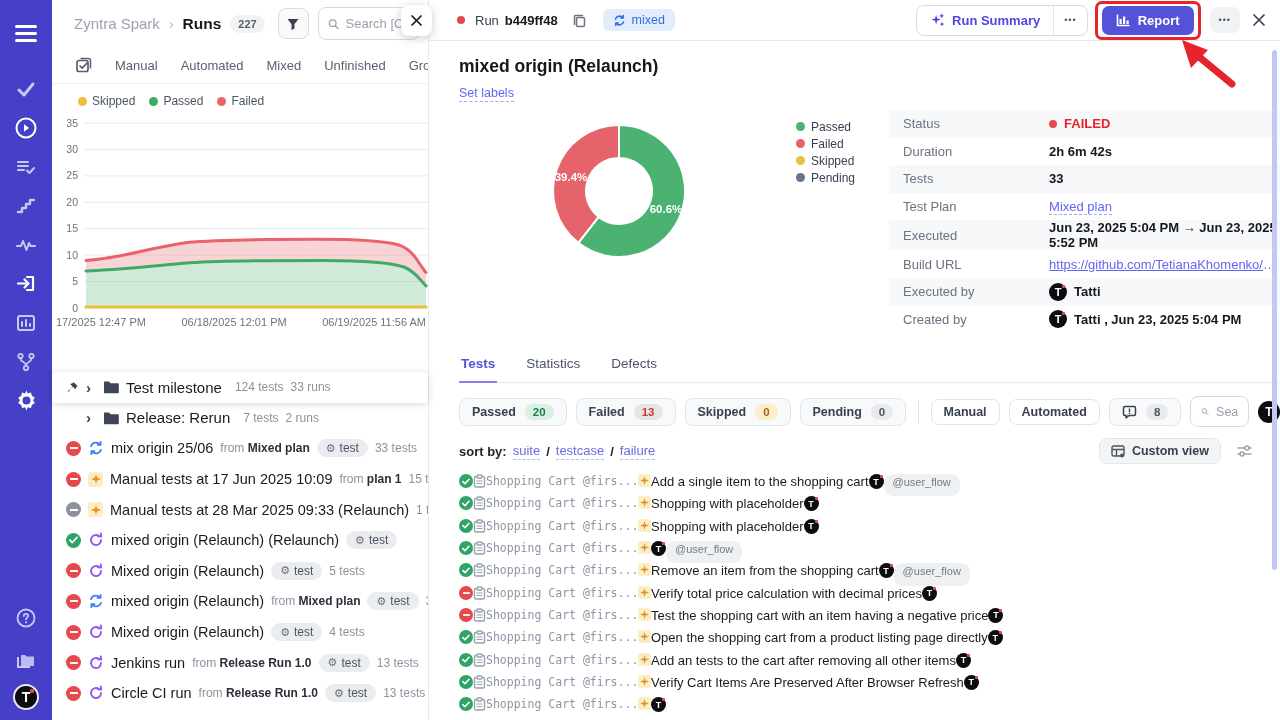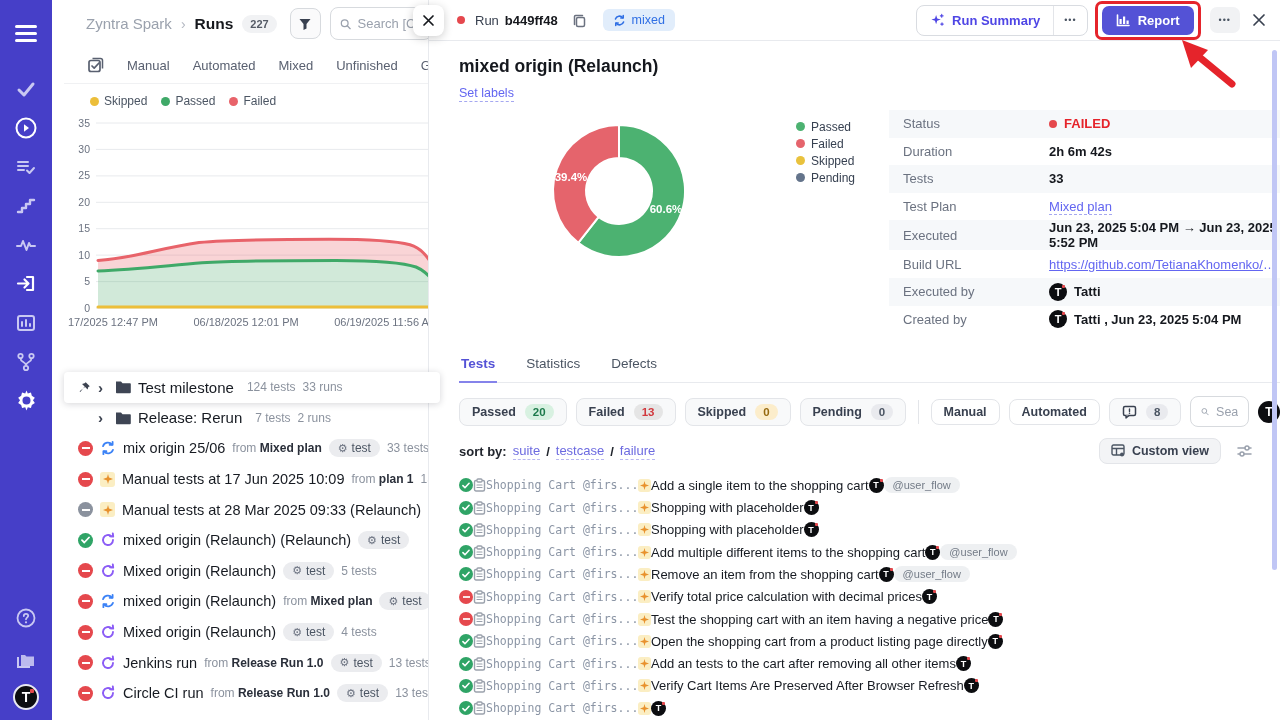--- a/index.html
+++ b/index.html
@@ -17,21 +17,21 @@
   .sb-spacer { flex:1; }
   .hamburger { display:flex; flex-direction:column; gap:4px; }
   .hamburger i { display:block; width:22px; height:3px; background:#fff; border-radius:2px; }
   .sb-avatar { width:26px; height:26px; border-radius:50%; background:#0c0d10;
                border:2px solid #e8e8f2; color:#fff; font-weight:700; font-size:14px;
                display:flex; align-items:center; justify-content:center; position:relative; }
   .sb-avatar u, .mini-avatar u, .d-avatar u { position:absolute; width:4px; height:4px; background:#e5484d;
                border-radius:1px; right:3px; top:3px; text-decoration:none; }
 
   
-  .leftp { position:absolute; left:64px; top:0; width:376px; height:720px; background:#fff; }
+  .leftp { position:absolute; left:52px; top:0; width:376px; height:720px; background:#fff; }
   .lp-head { display:flex; align-items:center; height:47px; padding:0 8px 0 22px; gap:9px; position:relative; }
   .crumb-project { color:#9aa1ad; font-size:15px; }
   .crumb-sep { color:#b3b8c2; font-size:14px; }
   .crumb-section { font-weight:700; font-size:15.5px; color:#16181d; }
   .count-badge { background:#f1f2f4; border-radius:10px; padding:3px 8px; font-size:11px;
                  color:#555b66; font-weight:700; }
   .filter-btn { width:31px; height:31px; border:1px solid #d7dade; border-radius:8px; background:#fafafb;
                 display:flex; align-items:center; justify-content:center; margin-left:4px; cursor:pointer; }
   .search-box { flex:1; height:33px; border:1px solid #d7dade; border-radius:8px; background:#fff;
                 display:flex; align-items:center; gap:7px; padding:0 9px; min-width:0; }
@@ -140,27 +140,27 @@
                    font-family:"Liberation Sans",sans-serif; color:#394150; }
   .fsearch input::placeholder { color:#9aa1ad; }
   .mini-avatar { width:22px; height:22px; border-radius:50%; background:#0c0d10; color:#fff; font-size:12px;
                  font-weight:700; display:flex; align-items:center; justify-content:center; position:relative;
                  flex:none; cursor:pointer; }
 
   .srow { display:flex; align-items:center; gap:6px; margin-top:11px; font-size:13px; color:#22262e;
           font-weight:600; padding-right:28px; }
   .sort-link { color:#6c6ae0; font-weight:500; border-bottom:1px dashed #b9b8f1; cursor:pointer; padding-bottom:1px; }
   .sort-sep { color:#22262e; }
-  .cv-btn { margin-left:auto; display:flex; align-items:flex-start; gap:7px; background:#f3f4f6;
+  .cv-btn { margin-left:auto; display:flex; align-items:center; gap:7px; background:#f3f4f6;
             border:1px solid #e3e5e9; border-radius:8px; padding:5px 11px; font-size:12.5px; color:#394150;
             cursor:pointer; }
   .sliders { margin-left:10px; cursor:pointer; display:flex; }
 
   .tlist { margin-top:10px; }
-  .trow { display:flex; align-items:center; gap:0; height:22.3px; font-size:13px; cursor:pointer; }
+  .trow { display:flex; gap:0; height:22.3px; font-size:13px; cursor:pointer; }
   .tst { width:14px; height:14px; border-radius:50%; flex:none; display:flex; align-items:center; justify-content:center; }
   .suite { font-family:"DejaVu Sans Mono", monospace; font-size:11.5px; color:#8b95a5; width:152px;
            flex:none; white-space:nowrap; overflow:hidden; }
   .ttitle { color:#171b22; font-weight:500; white-space:nowrap; }
   .t-avatar { width:15px; height:15px; border-radius:50%; background:#0c0d10; color:#fff; font-size:9px;
               font-weight:700; display:flex; align-items:center; justify-content:center; flex:none; position:relative; }
   .t-avatar u { width:3px; height:3px; right:1px; top:1px; background:#e5484d; text-decoration:none; position:absolute; border-radius:1px;}
   .t-tag { background:#eef0f2; color:#737b87; font-size:11px; border-radius:9px; padding:2px 9px; }
 
   .sbthumb { position:absolute; right:3px; top:50px; width:5px; height:520px; background:#c0c6f5;
@@ -845,21 +845,20 @@
             <rect x="1.5" y="2.5" width="10" height="10.5" rx="1.5" stroke="#9aa1ac" stroke-width="1.4" fill="none"></rect>
             <rect x="4" y="1" width="5" height="3" rx="1" fill="#fff" stroke="#9aa1ac" stroke-width="1.3"></rect>
             <path d="M4 7h5M4 9.5h5" stroke="#9aa1ac" stroke-width="1.2" stroke-linecap="round"></path>
           </svg>
         <span class="suite">Shopping Cart @firs...</span>
         <span class="man-ic" style="width:13px;height:13px;">
             <svg width="9" height="9" viewBox="0 0 10 10">
               <path d="M5 0l1 3.5L10 5 6 6.5 5 10 4 6.5 0 5l4-1.5z" fill="#e8912d"></path>
             </svg>
           </span>
-        <span class="ttitle">Add multiple different items to the shopping cart</span>
         <span class="t-avatar">
             <span>T</span>
             <u></u>
           </span>
         <span class="t-tag">@user_flow</span>
       </div>
 
       <div class="trow">
         <span class="tst st-pass">
             <svg width="8" height="7" viewBox="0 0 9 8">

